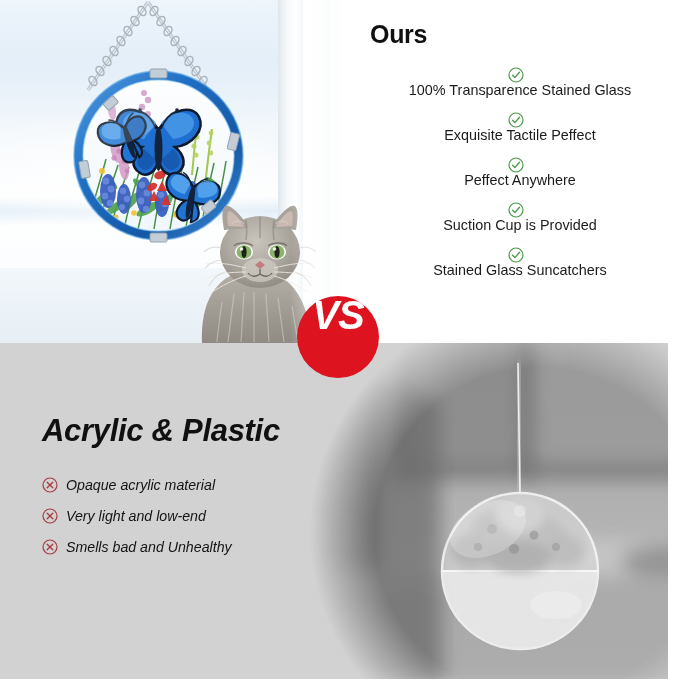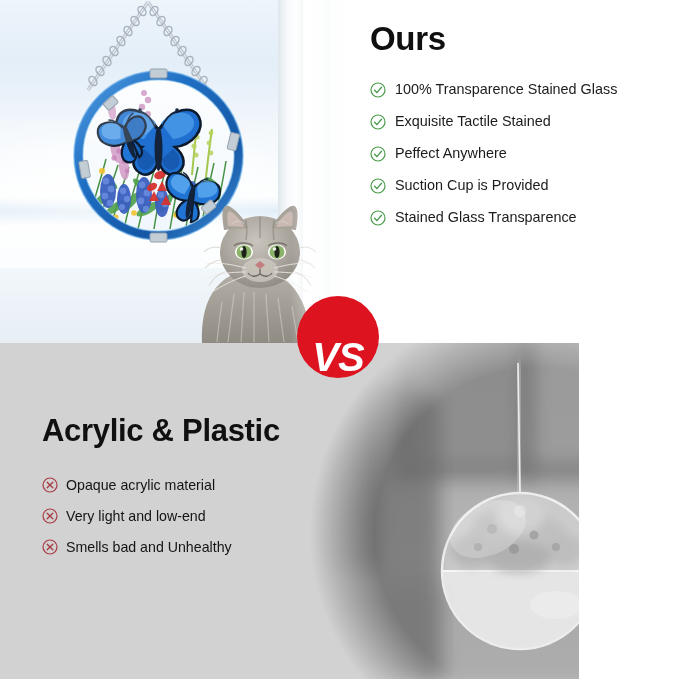--- a/index.html
+++ b/index.html
@@ -112,54 +112,56 @@
     overflow: hidden;
   }
 
   
   .ours-block {
     position: absolute;
     left: 370px; top: 22px;
     width: 300px;
   }
   .heading-ours {
-    font-size: 33px;
+    font-size: 25px;
     font-weight: bold;
     color: #101010;
     letter-spacing: -0.3px;
     margin: 0 0 20px 0;
     line-height: 1;
   }
   .feat-list { list-style: none; margin: 0; padding: 0; }
   .feat-item {
     display: flex;
     align-items: center;
     height: 29px;
-    margin: 3px 0 1px 0;
+    margin: 16px 0 1px 0;
+    flex-direction: column;
   }
   .feat-ico {
     flex: 0 0 auto;
     width: 16px; height: 16px;
     margin-right: 9px;
     display: block;
   }
   .feat-txt {
     font-size: 14.4px;
     color: #1b1b1b;
     white-space: nowrap;
     line-height: 1;
   }
 
   
   .bottom-section {
     position: absolute;
     left: 0; top: 343px;
-    width: 579px; height: 336px;
+    width: 668px; height: 336px;
     background: #d2d2d2;
     overflow: hidden;
+    font-style: italic;
   }
 
   
   .photo-bottom {
     position: absolute;
     left: 0; top: 0;
     width: 679px; height: 336px;
     overflow: hidden;
   }
 
@@ -199,21 +201,21 @@
 
   
   .vs-badge {
     position: absolute;
     left: 297px; top: 296px;
     width: 82px; height: 82px;
     border-radius: 50%;
     background: #dd1420;
     z-index: 20;
     display: flex;
-    align-items: flex-end;
+    align-items: flex-start;
     justify-content: center;
   }
   .vs-text {
     color: #ffffff;
     font-size: 40px;
     font-weight: bold;
     font-style: italic;
     letter-spacing: -1px;
     line-height: 1;
     transform: translateY(-1px);
@@ -545,21 +547,21 @@
             <path d="M4.6 8.2 L6.9 10.6 L11.5 5.3" fill="none" stroke="#4a9a4a" stroke-width="1.35" stroke-linecap="round" stroke-linejoin="round"></path>
           </svg>
           <span class="feat-txt">100% Transparence Stained Glass</span>
         </li>
 
         <li class="feat-item">
           <svg class="feat-ico" viewBox="0 0 16 16">
             <circle cx="8" cy="8" r="7" fill="none" stroke="#4a9a4a" stroke-width="1.2"></circle>
             <path d="M4.6 8.2 L6.9 10.6 L11.5 5.3" fill="none" stroke="#4a9a4a" stroke-width="1.35" stroke-linecap="round" stroke-linejoin="round"></path>
           </svg>
-          <span class="feat-txt">Exquisite Tactile Stained</span>
+          <span class="feat-txt">Exquisite Tactile Peffect</span>
         </li>
 
         <li class="feat-item">
           <svg class="feat-ico" viewBox="0 0 16 16">
             <circle cx="8" cy="8" r="7" fill="none" stroke="#4a9a4a" stroke-width="1.2"></circle>
             <path d="M4.6 8.2 L6.9 10.6 L11.5 5.3" fill="none" stroke="#4a9a4a" stroke-width="1.35" stroke-linecap="round" stroke-linejoin="round"></path>
           </svg>
           <span class="feat-txt">Peffect Anywhere</span>
         </li>
 
@@ -569,21 +571,21 @@
             <path d="M4.6 8.2 L6.9 10.6 L11.5 5.3" fill="none" stroke="#4a9a4a" stroke-width="1.35" stroke-linecap="round" stroke-linejoin="round"></path>
           </svg>
           <span class="feat-txt">Suction Cup is Provided</span>
         </li>
 
         <li class="feat-item">
           <svg class="feat-ico" viewBox="0 0 16 16">
             <circle cx="8" cy="8" r="7" fill="none" stroke="#4a9a4a" stroke-width="1.2"></circle>
             <path d="M4.6 8.2 L6.9 10.6 L11.5 5.3" fill="none" stroke="#4a9a4a" stroke-width="1.35" stroke-linecap="round" stroke-linejoin="round"></path>
           </svg>
-          <span class="feat-txt">Stained Glass Transparence</span>
+          <span class="feat-txt">Stained Glass Suncatchers</span>
         </li>
 
       </ul>
     </div>
   </div>
 
   <div class="bottom-section">
 
     <div class="photo-bottom">
       <svg viewBox="0 0 679 336" width="679" height="336">

